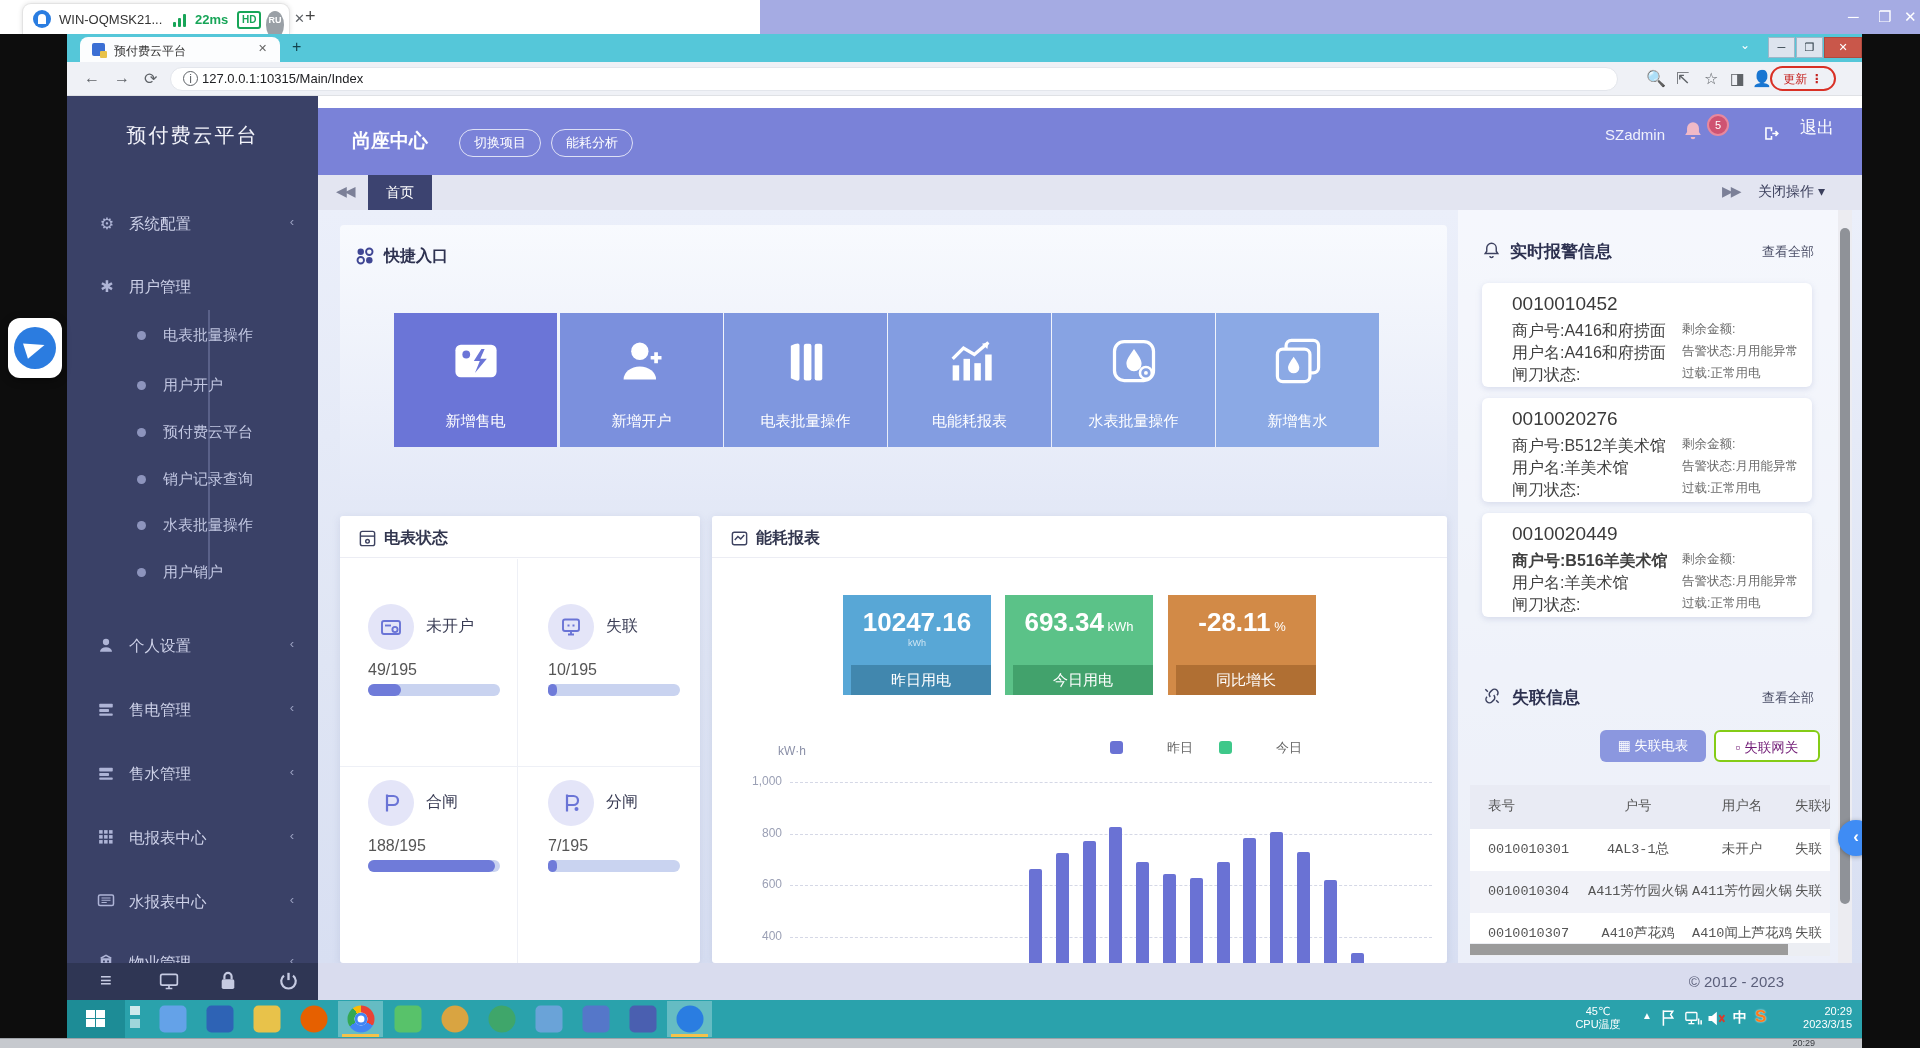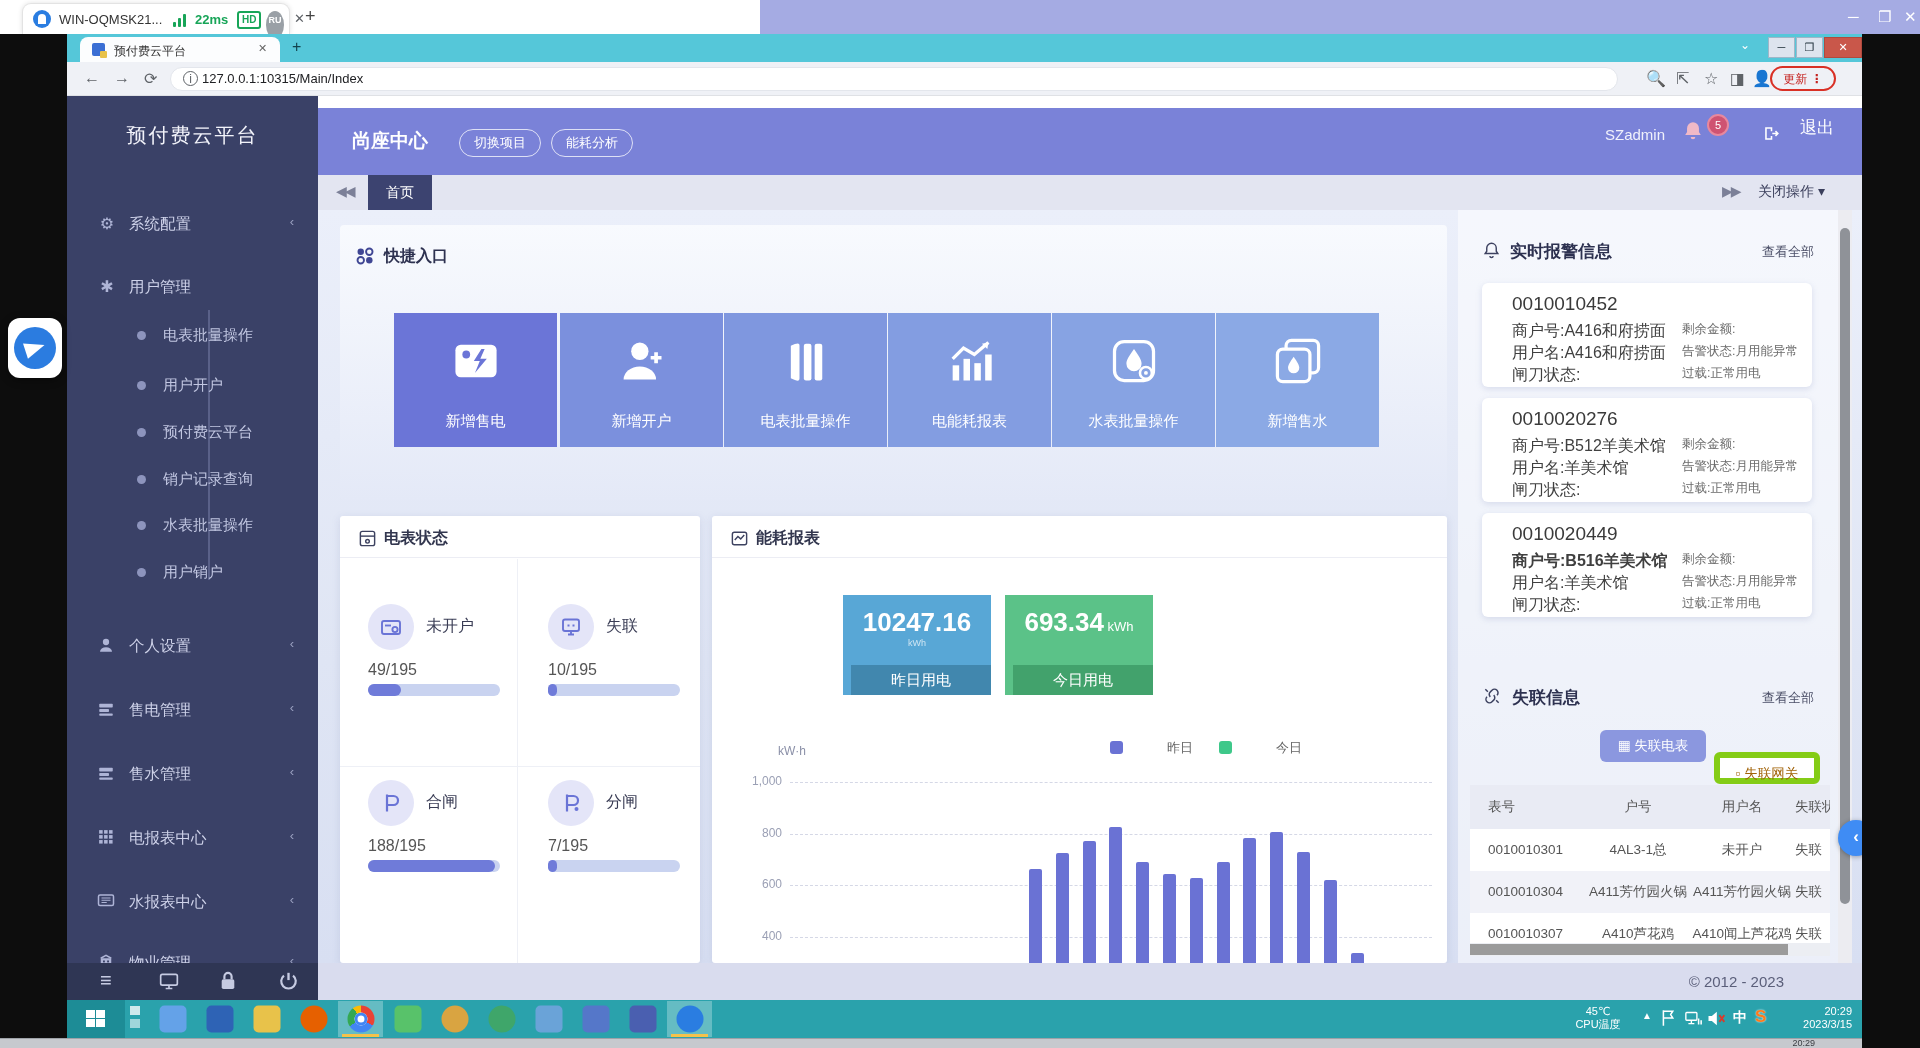--- a/index.html
+++ b/index.html
@@ -93,21 +93,21 @@
   .leg-sq { display:inline-block; width:13px; height:13px; border-radius:3px; vertical-align:-2px; }
   .leg-t { font-size:13px; color:#666; margin:0 26px 0 7px;padding-left:37px; }
 
   .viewall { position:absolute; font-size:13px; color:#4c5068; cursor:pointer; }
   .acard { position:absolute; left:1482px; width:330px; height:104px; background:#fff; border-radius:6px; box-shadow:0 2px 6px rgba(120,130,180,.22); }
   .acard .aid { position:absolute; left:30px; top:10px; font-size:19px; color:#3a3a3a; }
   .acard .fl { position:absolute; left:30px; font-size:16px; color:#404040; white-space:nowrap; }
   .acard .fr { position:absolute; left:200px; font-size:12.5px; color:#6b6b6b; white-space:nowrap; }
 
   .lbtn { position:absolute; top:730px; width:106px; height:32px; border-radius:6px; font-size:13.5px; text-align:center; line-height:32px; cursor:pointer; }
-  .tblwrap { left:1470px; top:785px; width:360px; height:178px; overflow:hidden; }
+  .tblwrap { left:1470px; top:785px; width:360px; height:178px; overflow:hidden;font-family:Liberation Mono, monospace; }
   .thead { position:absolute; left:0; top:0; width:380px; height:44px; background:#e9ebf4; }
   .tcell { position:absolute; font-size:13.5px; color:#555; white-space:nowrap; overflow:hidden; line-height:42px; }
   .trow { position:absolute; left:0; width:380px; height:42px; cursor:pointer; }
   .hscroll { position:absolute; left:0; top:158px; width:360px; height:13px; background:#eceef3; }
   .hscroll i { position:absolute; left:0; top:1px; height:11px; width:318px; background:#9b9b9b; }
 
   .vscroll { left:1838px; top:210px; width:14px; height:753px; background:#ececf1; }
   .vthumb { left:1840px; top:228px; width:10px; height:676px; background:#8f9298; border-radius:5px; }
   .ballchev { left:1838px; top:820px; width:36px; height:36px; border-radius:50%; background:#3f8cf4; color:#fff; font-size:17px; font-weight:bold; text-align:center; line-height:34px; box-shadow:0 1px 5px rgba(0,0,0,.3); cursor:pointer; }
 
@@ -473,20 +473,24 @@
     <span style="position:absolute;left:66px;top:228px;font-size:12px;color:#8b90a8;">kW·h</span>
     <div id="chart"></div>
   <div class="kpi" style="left: 131px; top: 79px; background: rgb(88, 167, 214);">
         <div class="num">10247.16</div>
         <div class="sub">kWh</div>
         <div class="ft" style="background: rgb(65, 135, 174);">昨日用电</div>
       </div>
       <div class="kpi" style="left: 293px; top: 79px; background: rgb(91, 194, 136);">
         <div class="num">693.34<small> kWh</small></div>
         <div class="ft" style="background: rgb(66, 162, 108);">今日用电</div>
+      </div>
+      <div class="kpi" style="left: 456px; top: 79px; background: rgb(210, 138, 71);">
+        <div class="num">-28.11<small> %</small></div>
+        <div class="ft" style="background: rgb(176, 111, 51);">同比增长</div>
       </div>
       <div style="position: absolute; left: 398px; top: 222px; white-space: nowrap;"><span class="leg-sq" style="background: rgb(106, 114, 212);"></span><span class="leg-t">昨日</span><span class="leg-sq" style="background: rgb(62, 200, 138);"></span><span class="leg-t">今日</span></div>
       <div class="gridline" style="left: 78px; width: 642px; top: 265.9px;"></div>
       <div class="ytick" style="left: 22px; top: 257.9px;">1,000</div>
       <div class="gridline" style="left: 78px; width: 642px; top: 317.6px;"></div>
       <div class="ytick" style="left: 22px; top: 309.6px;">800</div>
       <div class="gridline" style="left: 78px; width: 642px; top: 369.3px;"></div>
       <div class="ytick" style="left: 22px; top: 361.3px;">600</div>
       <div class="gridline" style="left: 78px; width: 642px; top: 421px;"></div>
       <div class="ytick" style="left: 22px; top: 413px;">400</div>
@@ -542,21 +546,21 @@
     </div>
 
   <svg class="abs" style="left:1482px;top:686px;" width="20" height="20" viewBox="0 0 24 24">
       <path d="M10 13a4 4 0 0 1 0-6l2-2a4 4 0 0 1 6 6" fill="none" stroke="#3d4260" stroke-width="1.8"></path>
       <path d="M14 11a4 4 0 0 1 0 6l-2 2a4 4 0 0 1-6-6" fill="none" stroke="#3d4260" stroke-width="1.8"></path>
       <path d="M4 4l3 3M17 17l3 3" stroke="#3d4260" stroke-width="1.8"></path>
     </svg>
   <span class="abs sec-title" style="left:1512px;top:686px;font-size:17px;">失联信息</span>
   <span class="abs viewall" style="left:1762px;top:689px;">查看全部</span>
   <div class="abs lbtn" style="left:1600px;background:#8b97df;color:#fff;">▦ <span>失联电表</span></div>
-  <div class="abs lbtn" style="left:1714px;background:#fff;border:6px solid #84cc16;color:#a16207;margin-top:22px;">▫ <span>失联网关</span></div>
+  <div class="abs lbtn" style="left:1714px;background:#fff;border:2px solid #84cc16;color:#701a75;">▫ <span>失联网关</span></div>
   <div class="abs tblwrap" id="linkTable">
       <div class="thead">
         <div class="tcell" style="left: 18px; top: 1px; width: 100px; text-align: left;">表号</div>
         <div class="tcell" style="left: 108px; top: 1px; width: 120px; text-align: center;">户号</div>
         <div class="tcell" style="left: 216px; top: 1px; width: 112px; text-align: center;">用户名</div>
         <div class="tcell" style="left: 325px; top: 1px; width: 38px; text-align: left;">失联状态</div>
       </div>
       <div class="trow" style="top: 44px; background: rgb(255, 255, 255);">
         <div class="tcell" style="left: 18px; width: 100px; text-align: left;">0010010301</div>
         <div class="tcell" style="left: 108px; width: 120px; text-align: center;">4AL3-1总</div>

